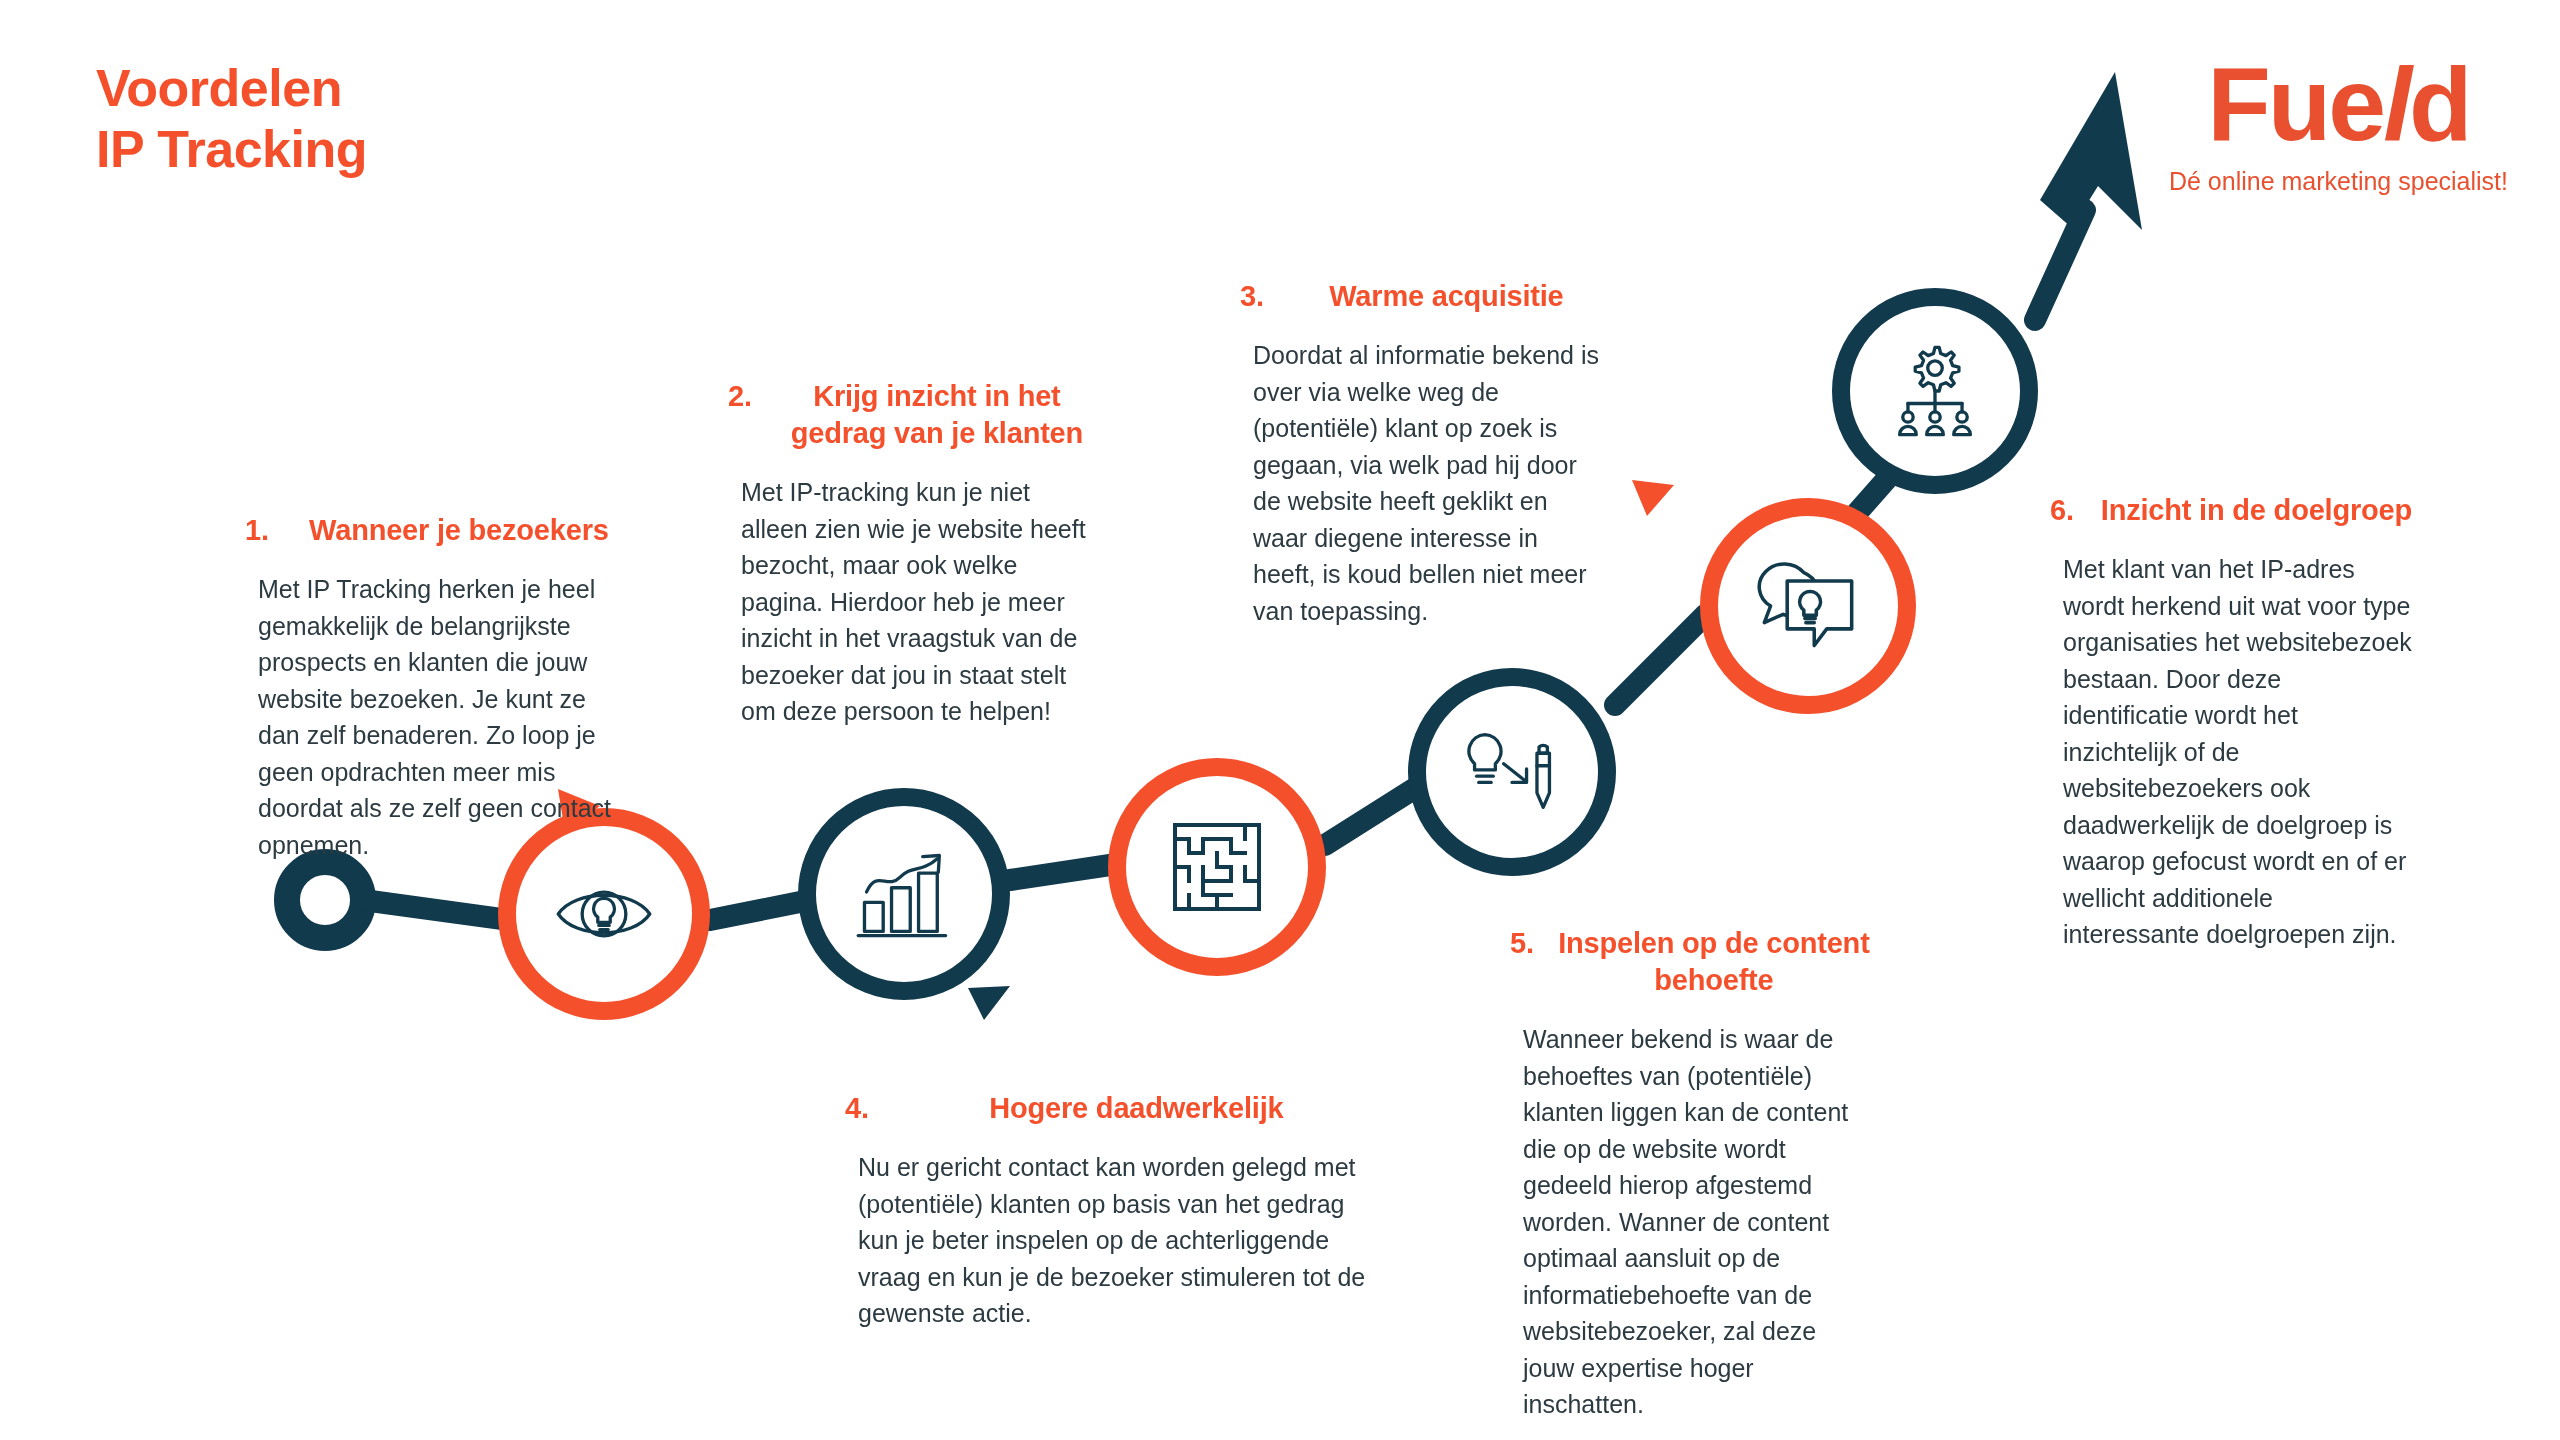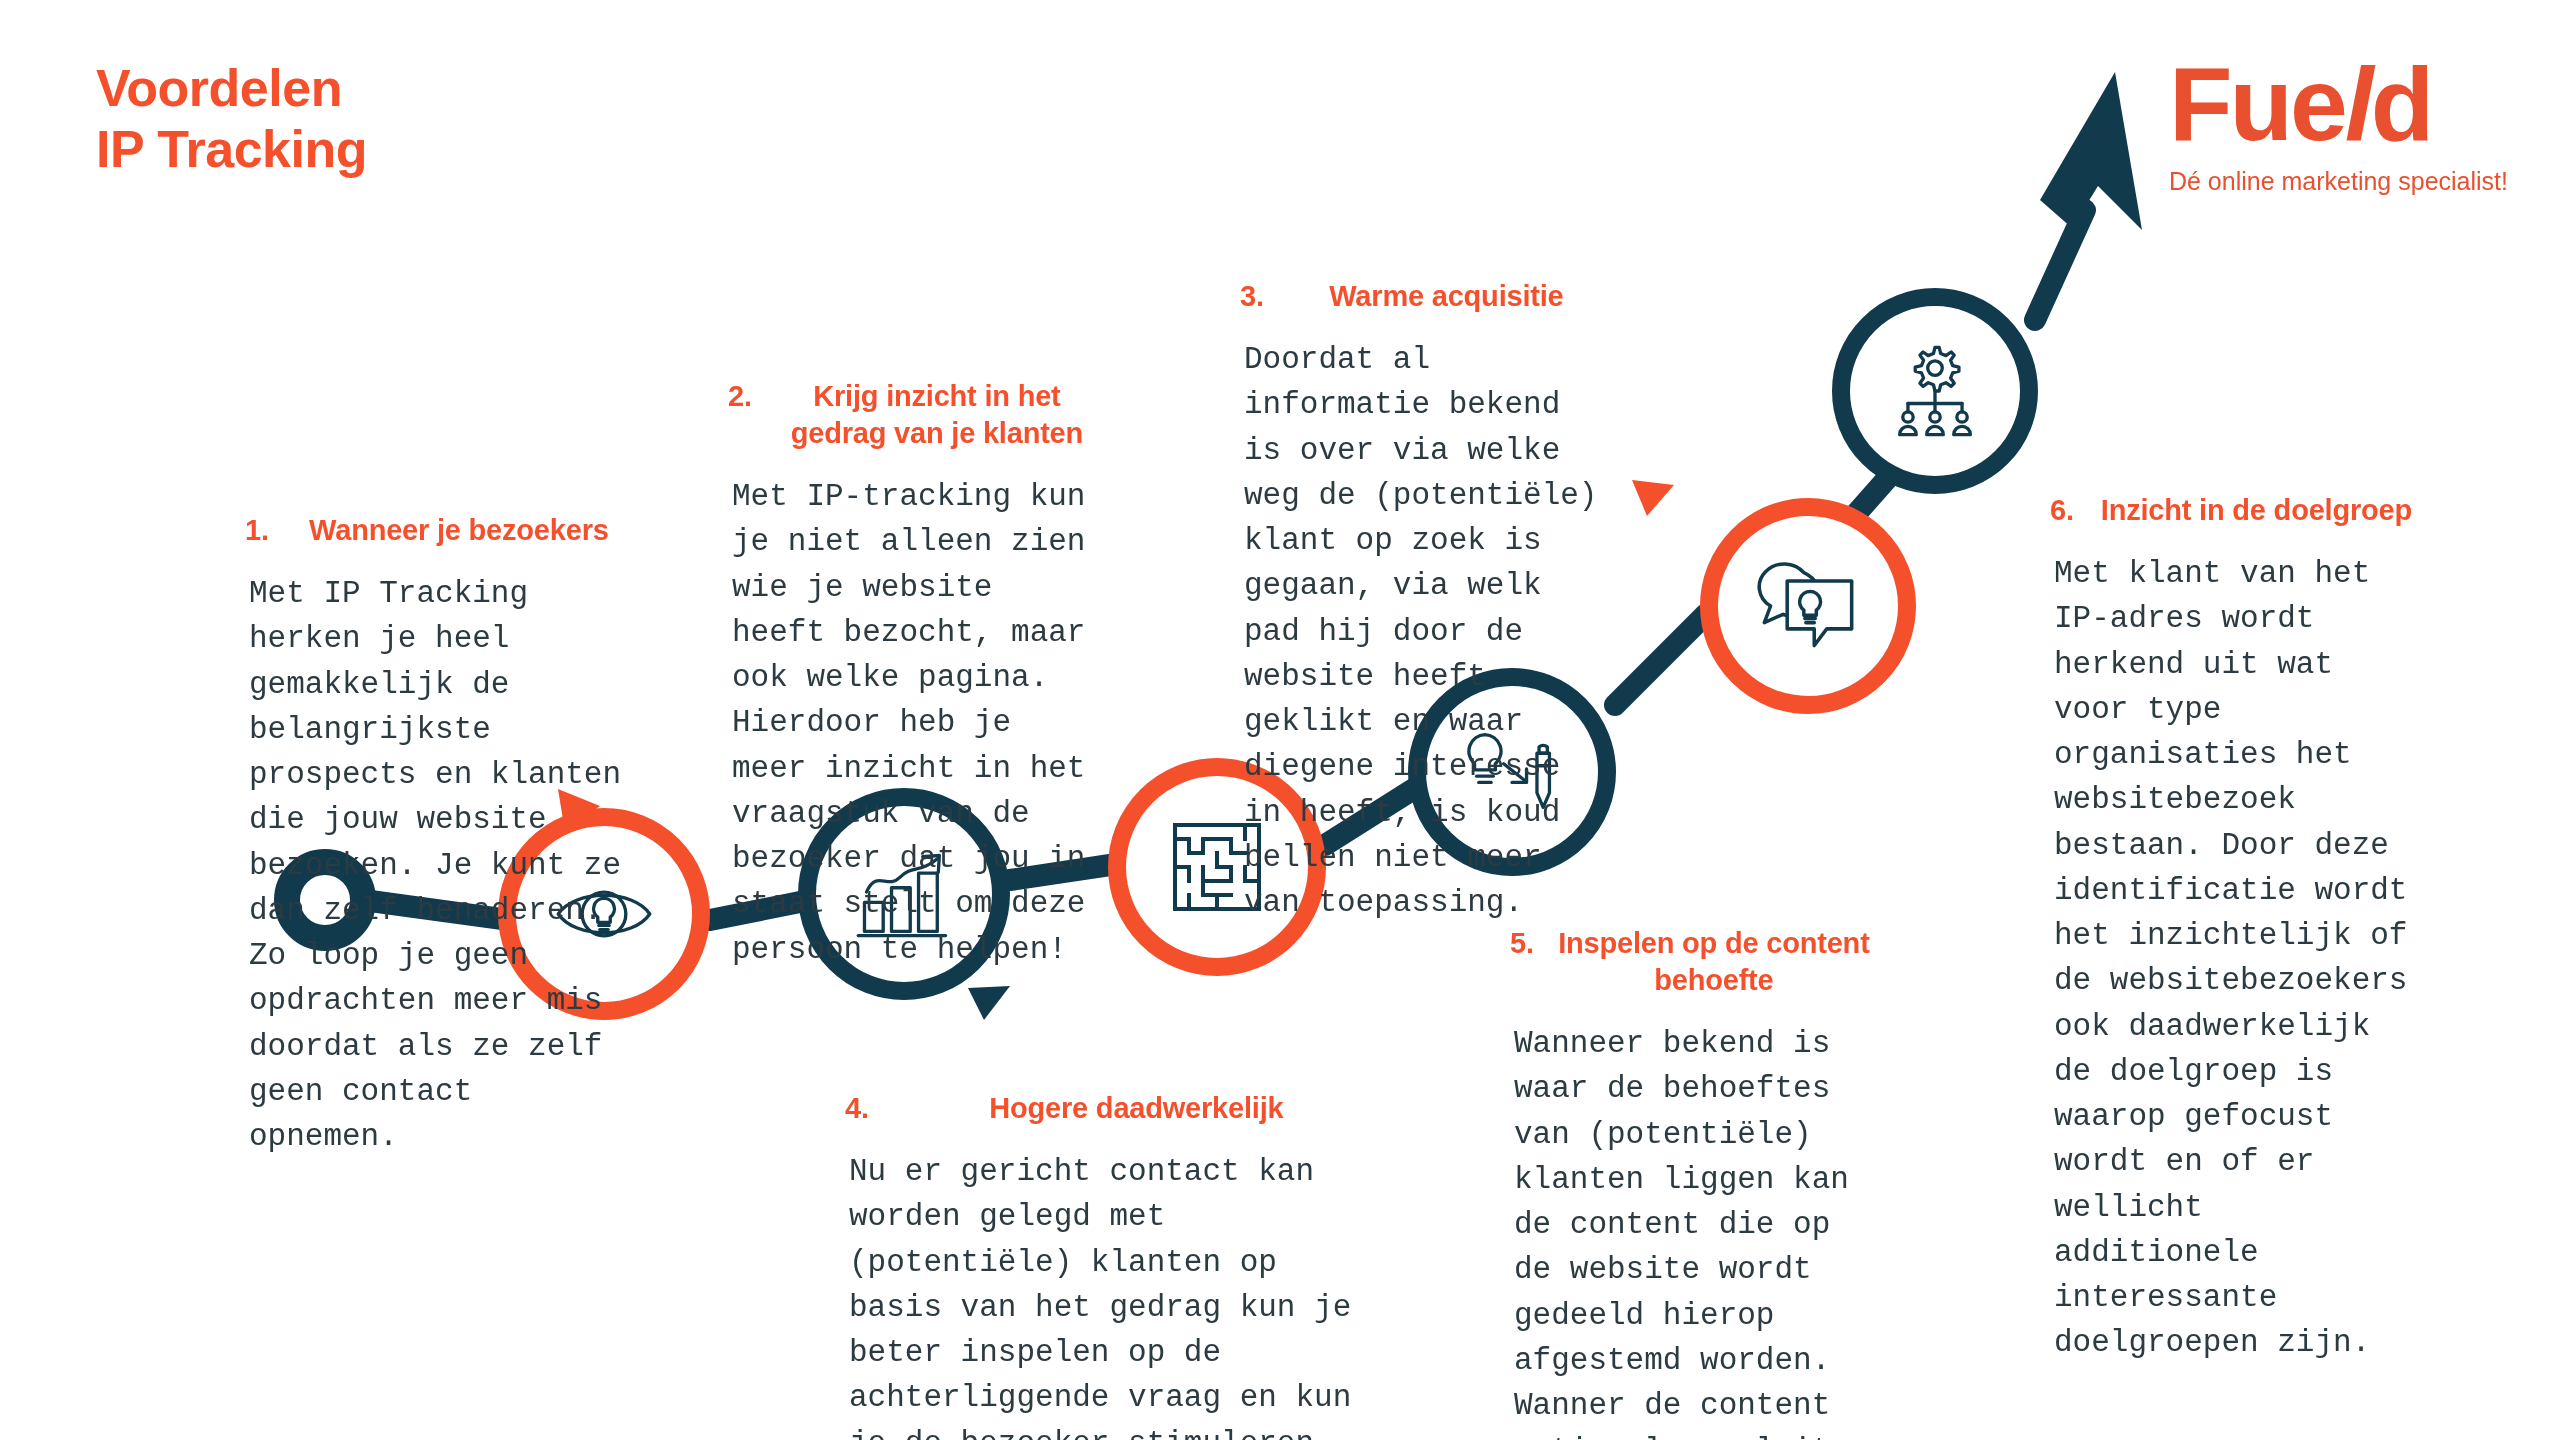--- a/index.html
+++ b/index.html
@@ -7,21 +7,21 @@
   #stage{position:relative;width:2560px;height:1440px;background:#ffffff;}
 
   .page-title{
     position:absolute;left:96px;top:58px;
     font-family:"Liberation Sans",sans-serif;
     font-weight:bold;font-size:52px;line-height:1.18;
     color:#F4502C;letter-spacing:-0.5px;
   }
   .page-title span{display:block;}
 
-  .logo{position:absolute;right:52px;top:52px;text-align:left;}
+  .logo{position:absolute;right:52px;top:52px;text-align:center;}
   .logo-word{
     font-family:"Liberation Sans",sans-serif;
     font-weight:bold;font-size:104px;line-height:1;
     color:#E8502F;letter-spacing:-3px;
   }
   .logo-word .slash{font-style:italic;font-weight:bold;}
   .logo-tag{
     font-family:"Liberation Sans",sans-serif;
     font-size:25px;color:#E8502F;margin-top:11px;letter-spacing:0px;
   }
@@ -30,23 +30,23 @@
   .block h3{
     margin:0 0 22px 0;
     font-family:"Liberation Sans",sans-serif;
     font-weight:bold;font-size:29px;line-height:1.28;
     color:#F4502C;letter-spacing:-0.2px;
     display:flex;gap:14px;align-items:flex-start;
   }
   .block h3 .num{flex:0 0 auto;}
   .block h3 .ttl{flex:1 1 auto;text-align:center;}
   .block p{
-    margin:4px;
-    font-family:Liberation Mono, monospace;
-    font-size:31px;line-height:1.46;color:#2C3A41;
+    margin:13px;
+    font-family:Liberation Sans, sans-serif;
+    font-size:25px;line-height:1.46;color:#2C3A41;
   }
 
   svg.flow{position:absolute;left:0;top:0;width:2560px;height:1440px;pointer-events:none;}
 
   .node{position:absolute;border-radius:50%;background:#ffffff;box-sizing:border-box;
         display:flex;align-items:center;justify-content:center;}
   .node.orange{border:18px solid #F4502C;}
   .node.navy{border:18px solid #123A4D;}
   .node svg{display:block;}
 </style>

